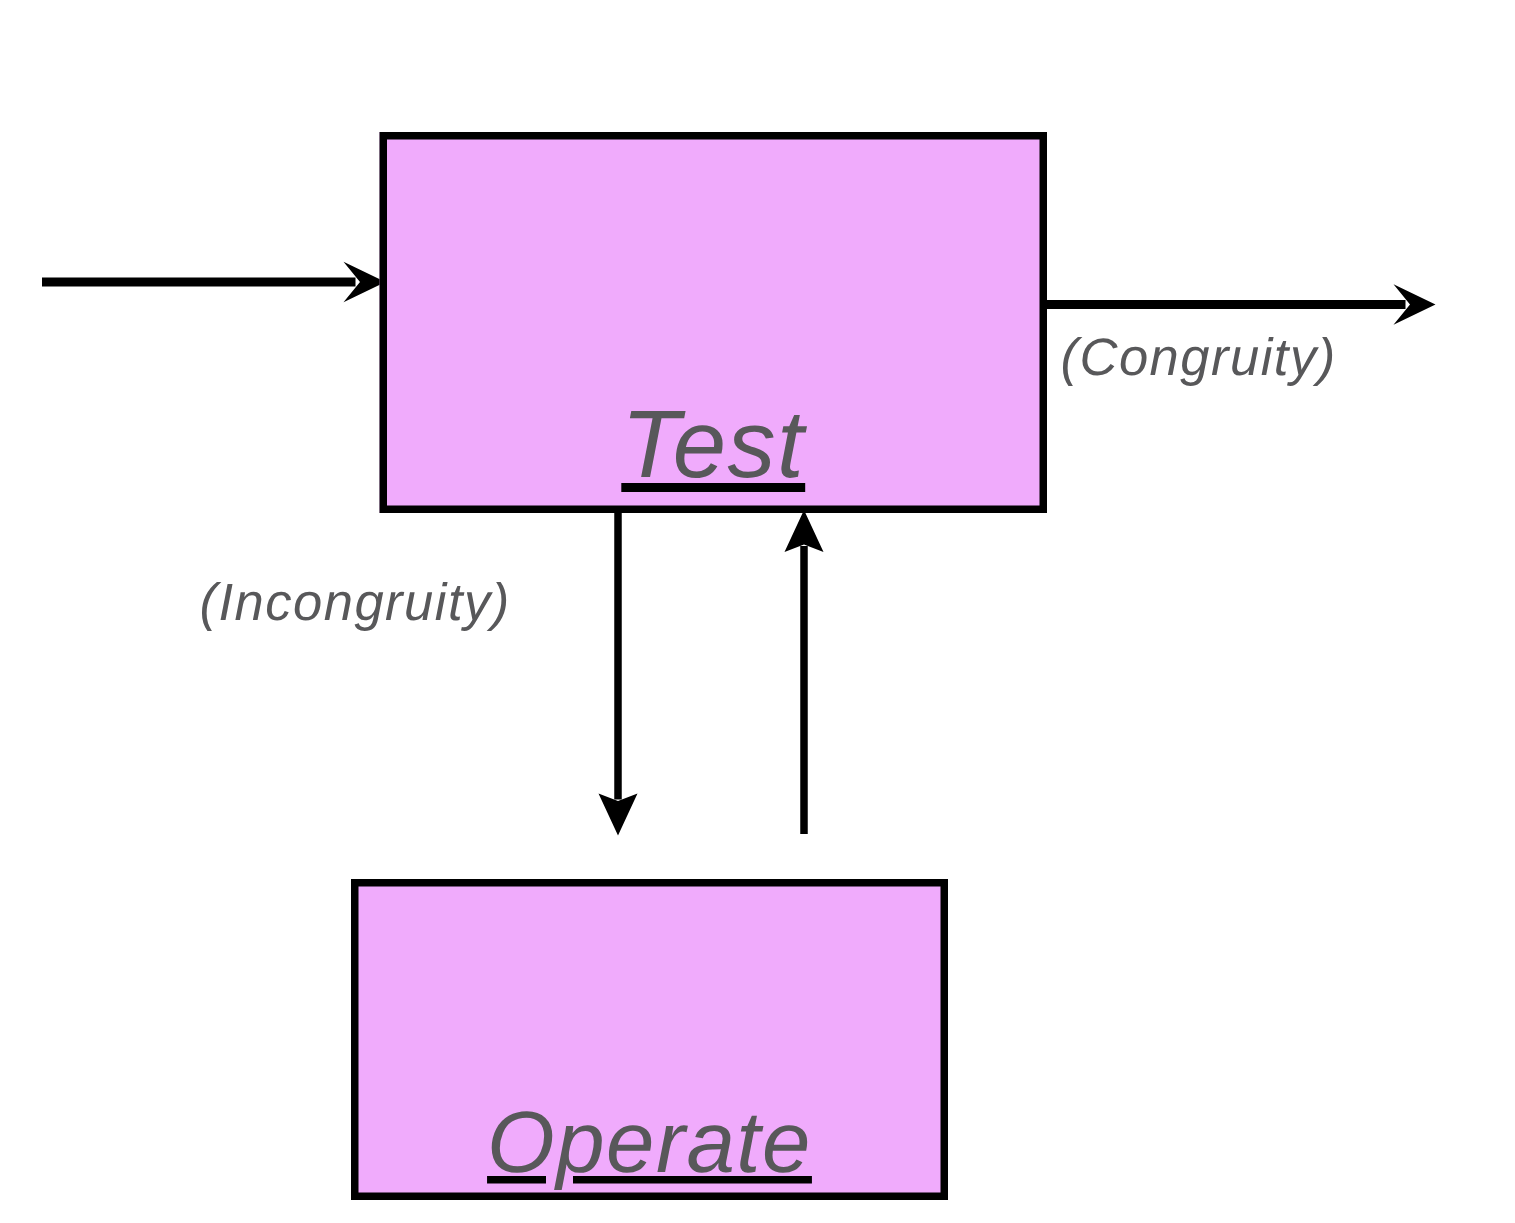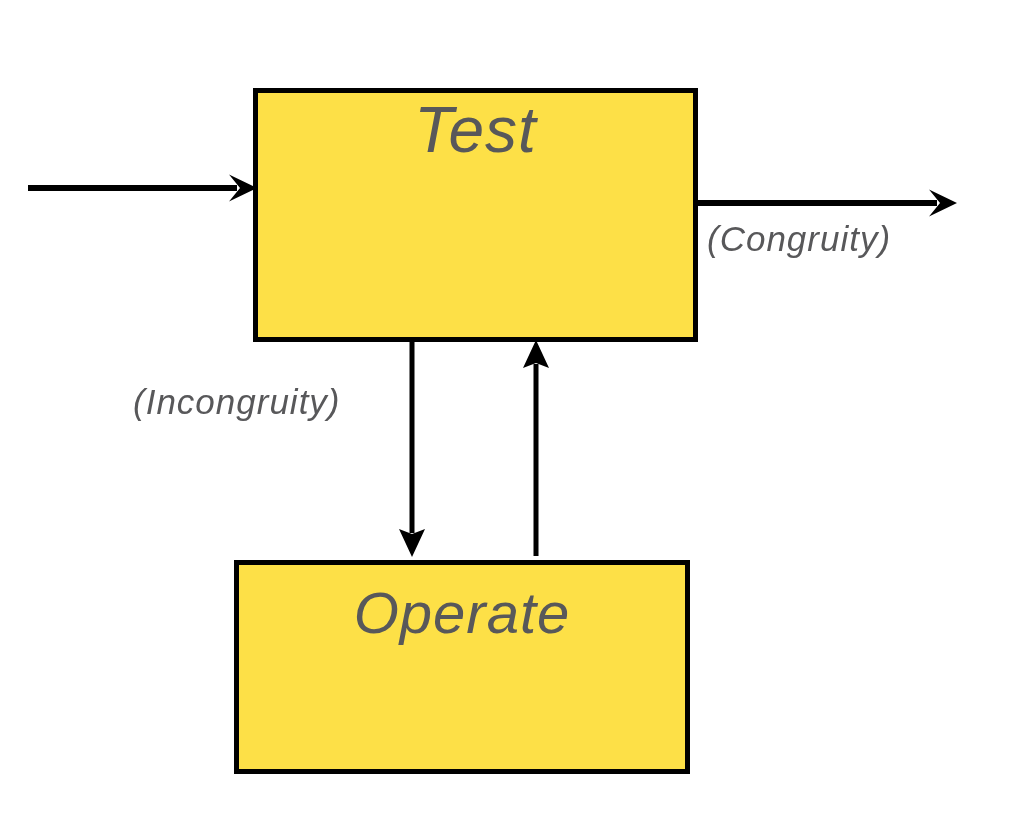--- a/index.html
+++ b/index.html
@@ -12,35 +12,36 @@
     width: 1010px;
     height: 815px;
     background: #ffffff;
     overflow: hidden;
     font-family: "Liberation Sans", sans-serif;
   }
   .node {
     position: absolute;
     box-sizing: border-box;
     border: 5px solid #000000;
-    background: #fde047;
+    background: #f0abfc;
     display: flex;
-    align-items: flex-start;
+    align-items: flex-end;
     justify-content: center;
+    text-decoration: underline;
   }
   #test-node {
     left: 253px;
     top: 88px;
     width: 445px;
     height: 254px;
   }
   #operate-node {
     left: 234px;
-    top: 560px;
-    width: 456px;
+    top: 586px;
+    width: 398px;
     height: 214px;
   }
   .node-label {
     font-style: italic;
     color: #58585a;
     letter-spacing: 1px;
   }
   #test-node .node-label {
     font-size: 64px;
     padding-bottom: 4px;

